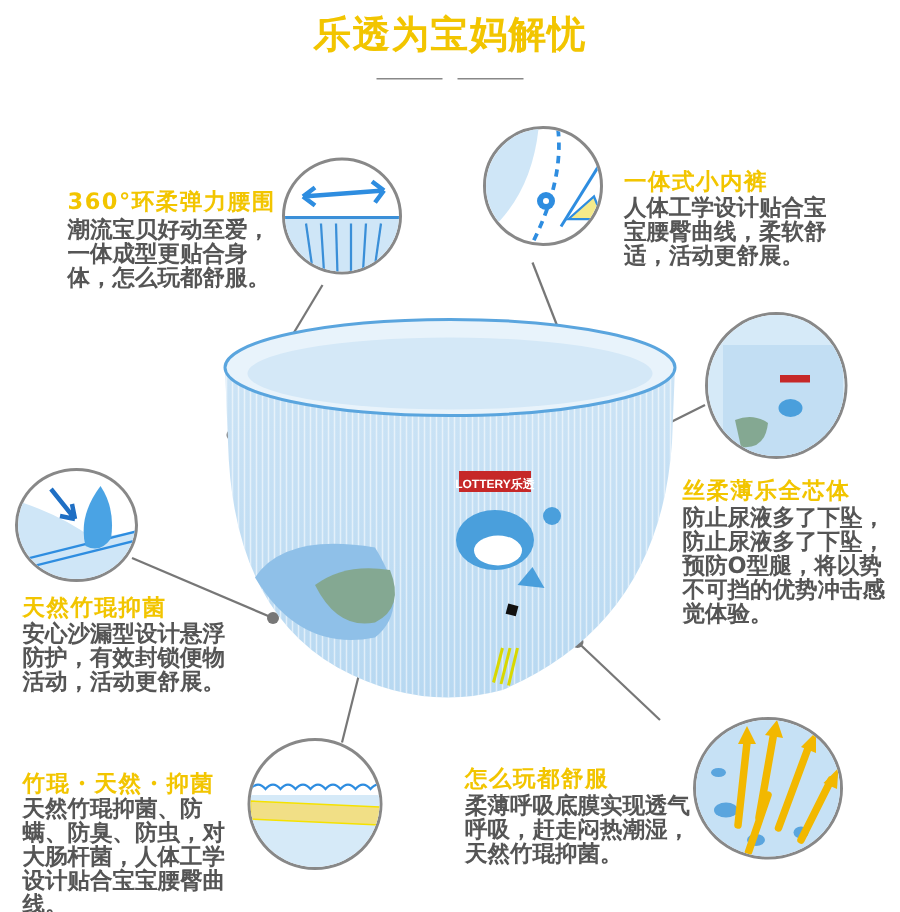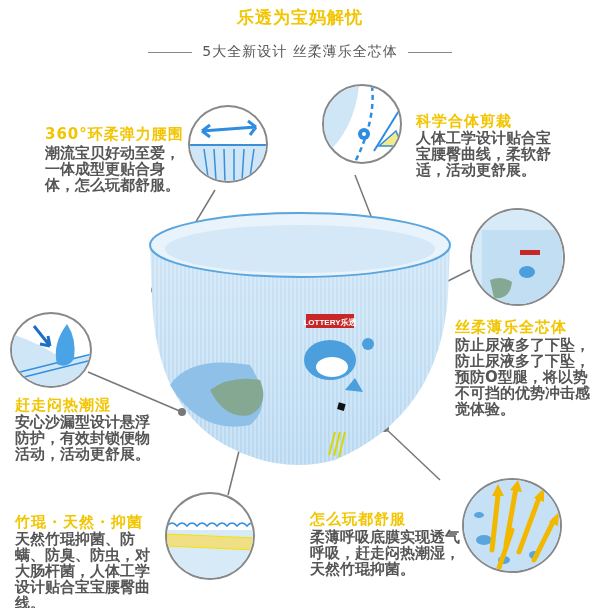--- a/index.html
+++ b/index.html
@@ -1,34 +1,33 @@
 <!DOCTYPE html>
 <html><head>
 <meta charset="utf-8">
 <style>
   *{box-sizing:border-box;margin:0;padding:0}
   html,body{width:600px;height:608px;background:#fff;overflow:hidden}
   body{position:relative;font-family:"DejaVu Sans","Liberation Sans",sans-serif;color:#444}
   .abs{position:absolute}
-  .title{left:0;width:600px;top:6px;text-align:center;font-size:17px;font-weight:bold;color:#f2c500;letter-spacing:1px}
+  .title{left:0;width:600px;top:6px;text-align:center;font-size:25px;font-weight:bold;color:#f2c500;letter-spacing:1px}
   .subtitle-wrap{left:140px;top:40px;width:320px;height:24px;display:flex;align-items:center;justify-content:center;gap:10px}
   .rule{height:1px;background:#888;width:44px}
   .subtitle{font-size:14px;color:#555;white-space:nowrap;letter-spacing:1px}
   .fh{font-size:15px;color:#f2c500;font-weight:bold;letter-spacing:1px;white-space:nowrap}
   .fd{font-size:15px;line-height:16px;color:#555;font-weight:bold}
   .circle{border-radius:50%;border:2px solid #888;background:#fff;overflow:hidden}
   svg{display:block}
 </style>
 </head>
 <body>
 
 <div class="abs title">乐透为宝妈解忧</div>
 <div class="abs subtitle-wrap">
   <div class="rule"></div>
-  <div class="subtitle">5大全新设计 丝柔薄乐全芯体</div>
   <div class="rule"></div>
 </div>
 
 <svg class="abs" style="left:0;top:0" width="600" height="608">
   <g stroke="#777" stroke-width="1.5" fill="none">
     <line x1="215" y1="190" x2="155" y2="290"></line>
     <line x1="355" y1="175" x2="385" y2="252"></line>
     <line x1="470" y1="270" x2="410" y2="300"></line>
     <line x1="88" y1="372" x2="182" y2="412"></line>
     <line x1="246" y1="423" x2="228" y2="495"></line>
@@ -96,21 +95,21 @@
 <div class="abs circle" style="left:322px;top:84px;width:80px;height:80px">
   <svg width="78" height="78" viewBox="0 0 78 78">
     <path d="M0 0 H35 Q30 45 0 70Z" fill="#cfe6f7"></path>
     <path d="M48 0 Q52 35 30 78" stroke="#2e8de0" stroke-width="2.5" fill="none" stroke-dasharray="5 4"></path>
     <circle cx="40" cy="48" r="6" fill="#2e8de0"></circle>
       <circle cx="40" cy="48" r="2" fill="#fff"></circle>
     <path d="M78 20 L50 65" stroke="#2e8de0" stroke-width="2"></path>
     <path d="M55 60 L78 60 L72 45Z" fill="#f5ea8a" stroke="#2e8de0" stroke-width="1.5"></path>
   </svg>
 </div>
-<div class="abs fh" style="left:416px;top:112px">科学合体剪裁</div>
+<div class="abs fh" style="left:416px;top:112px">一体式小内裤</div>
 <div class="abs fd" style="left:416px;top:130px;width:140px">人体工学设计贴合宝宝腰臀曲线，柔软舒适，活动更舒展。</div>
 
 <div class="abs circle" style="left:470px;top:208px;width:95px;height:98px">
   <svg width="93" height="96" viewBox="0 0 93 96">
     <rect width="93" height="96" fill="#d6eaf8"></rect>
     <rect x="10" y="20" width="80" height="76" fill="#c2def3"></rect>
     <rect x="48" y="40" width="20" height="5" fill="#c62828"></rect>
     <ellipse cx="55" cy="62" rx="8" ry="6" fill="#4a9fdc"></ellipse>
     <path d="M18 70 Q30 65 40 72 Q38 90 22 88Z" fill="#84a892"></path>
   </svg>
@@ -120,21 +119,21 @@
 
 <div class="abs circle" style="left:10px;top:312px;width:82px;height:76px">
   <svg width="80" height="74" viewBox="0 0 80 74">
     <path d="M0 20 Q30 30 50 45 L80 40 V74 H0Z" fill="#cfe6f7"></path>
     <path d="M0 60 Q40 50 80 40" stroke="#2e8de0" stroke-width="1.5" fill="none"></path>
     <path d="M0 66 Q40 56 80 46" stroke="#2e8de0" stroke-width="1.5" fill="none"></path>
     <path d="M55 10 Q40 30 45 50 Q55 55 62 45 Q65 25 55 10Z" fill="#4aa3e4"></path>
     <path d="M22 12 L38 32 M38 32 L28 30 M38 32 L36 22" stroke="#1f6fc4" stroke-width="3" fill="none"></path>
   </svg>
 </div>
-<div class="abs fh" style="left:15px;top:396px">赶走闷热潮湿</div>
+<div class="abs fh" style="left:15px;top:396px">天然竹琨抑菌</div>
 <div class="abs fd" style="left:15px;top:414px;width:135px">安心沙漏型设计悬浮防护，有效封锁便物活动，活动更舒展。</div>
 
 <div class="abs circle" style="left:165px;top:492px;width:90px;height:88px">
   <svg width="88" height="86" viewBox="0 0 88 86">
     <rect x="0" y="36" width="88" height="50" fill="#d6eaf8"></rect>
     <path d="M0 32 q5 -6 10 0 q5 -6 10 0 q5 -6 10 0 q5 -6 10 0 q5 -6 10 0 q5 -6 10 0 q5 -6 10 0 q5 -6 10 0 q5 -6 10 0" stroke="#2e8de0" stroke-width="1.5" fill="none"></path>
     <path d="M0 40 L88 44 L88 56 L0 52Z" fill="#f1df86" stroke="#f5e200" stroke-width="1"></path>
   </svg>
 </div>
 <div class="abs fh" style="left:15px;top:513px">竹琨・天然・抑菌</div>

